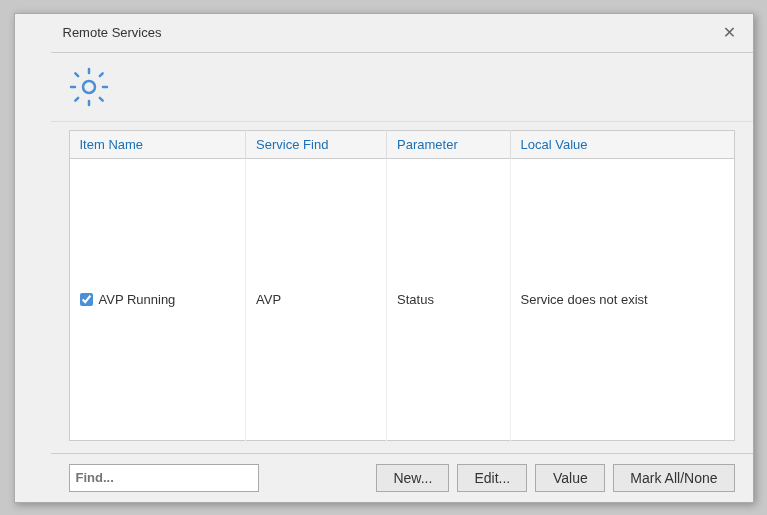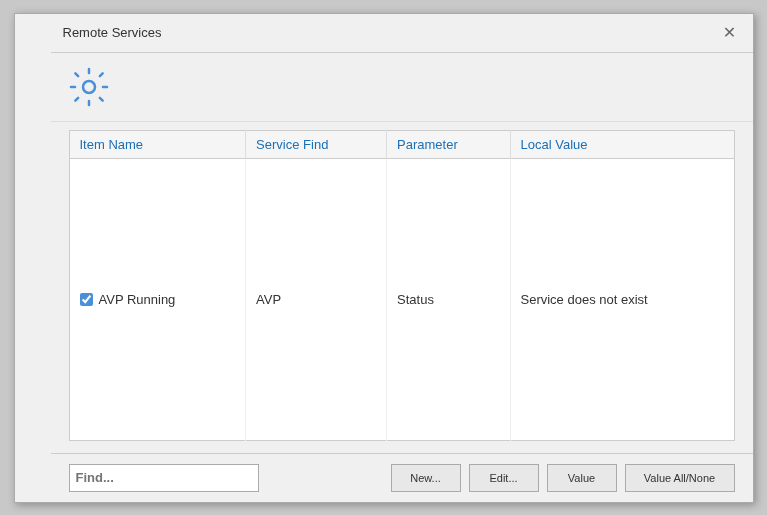--- a/index.html
+++ b/index.html
@@ -165,21 +165,21 @@
       color: #888;
       font-weight: bold;
     }
 
     .footer-btn {
       height: 28px;
       padding: 0 16px;
       background: #e8e8e8;
       border: 1px solid #aaa;
       cursor: pointer;
-      font-size: 11px;
+      font-size: 14px;
       color: #333;
       min-width: 70px;
       text-align: center;
     }
 
     .footer-btn:disabled {
       color: #999;
       cursor: default;
     }
 
@@ -237,16 +237,16 @@
       </tbody>
     </table>
   </div>
 
   <div class="footer-section">
     <input type="text" class="find-input" value="" placeholder="Find..." style="">
     <div class="spacer"></div>
     <button class="footer-btn">New...</button>
     <button class="footer-btn">Edit...</button>
     <button class="footer-btn">Value</button>
-    <button class="footer-btn mark-all-btn">Value All/None</button>
+    <button class="footer-btn mark-all-btn">Mark All/None</button>
   </div>
 
 </div>
 
 </body></html>

